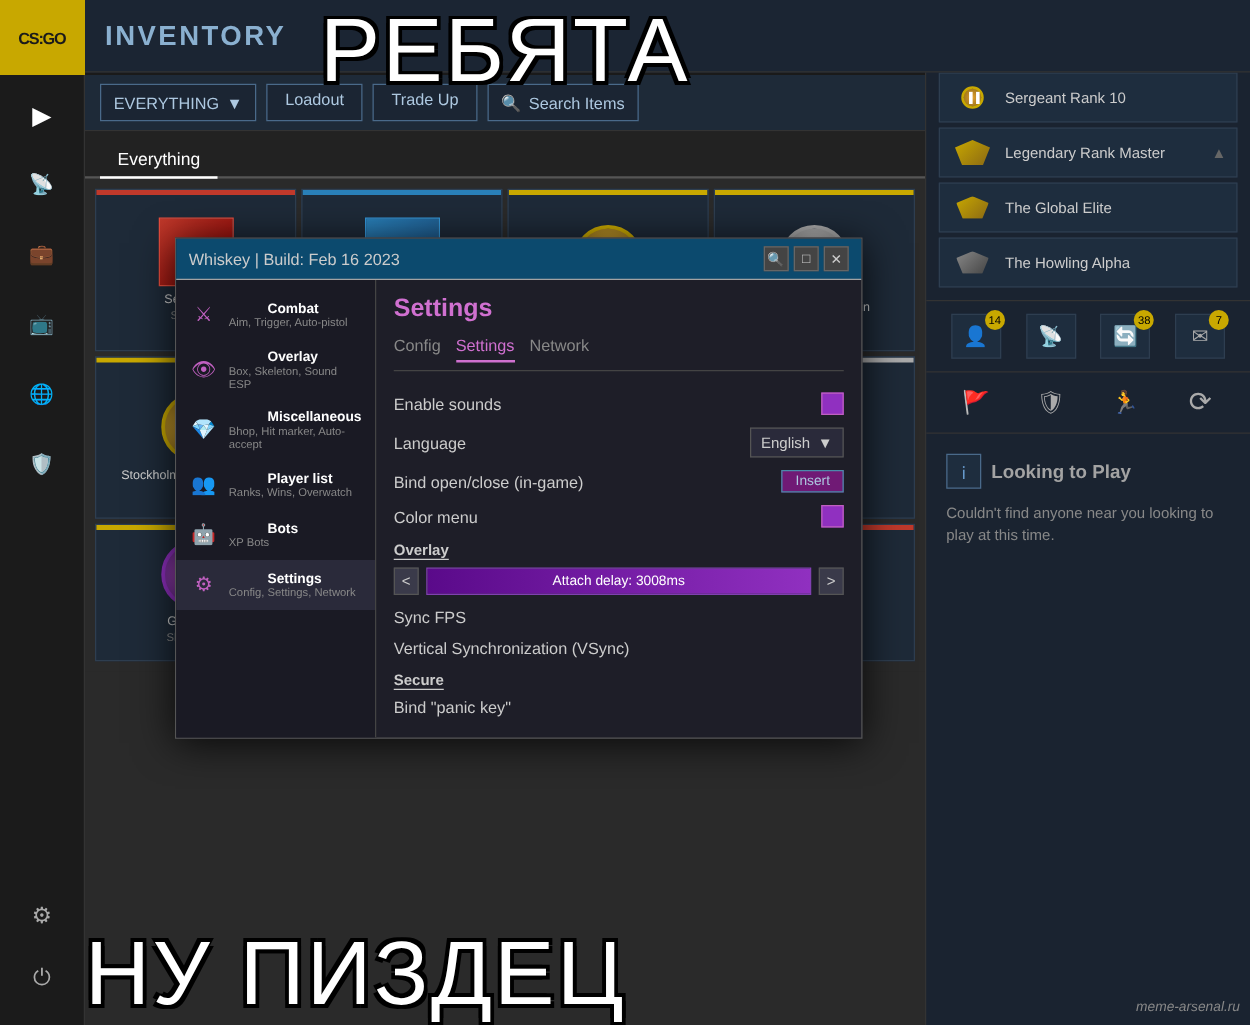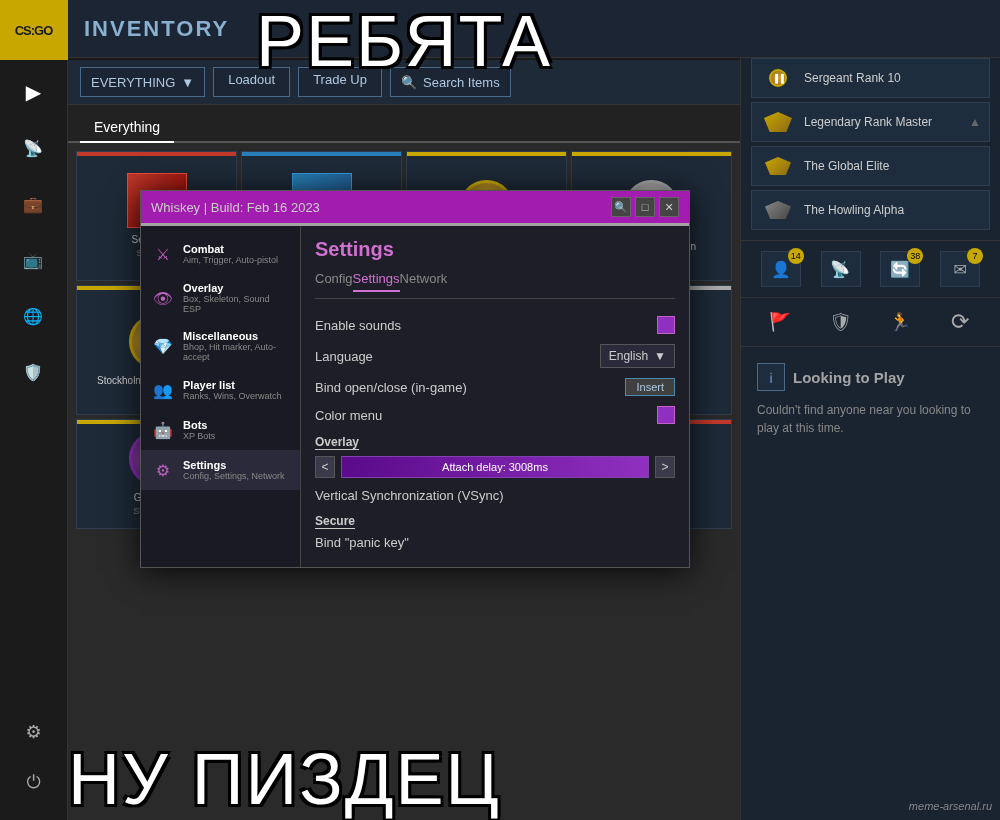--- a/index.html
+++ b/index.html
@@ -408,26 +408,26 @@
       left: 140px;
       top: 190px;
       width: 550px;
       background: #1e1e28;
       border: 1px solid #555;
       z-index: 100;
       box-shadow: 0 4px 30px rgba(0,0,0,0.8);
     }
 
     .settings-titlebar {
-      background: #a21caf;
+      background: #0c4a6e;
       padding: 6px 10px;
       display: flex;
       align-items: center;
       justify-content: space-between;
-      border-bottom: 3px solid #a3a3a3;
+      border-bottom: 1px solid #a3a3a3;
     }
 
     .settings-title-text {
       color: #ccc;
       font-size: 13px;
     }
 
     .settings-titlebar-btns {
       display: flex;
       gap: 4px;
@@ -476,40 +476,42 @@
       justify-content: center;
       font-size: 16px;
       color: #c060c0;
     }
 
     .nav-item-text { flex: 1; }
     .nav-item-label {
       font-size: 11px;
       font-weight: bold;
       color: #fff;
+      margin-left: 31px;
     }
     .nav-item-sub {
       font-size: 9px;
       color: #888;
     }
 
     .settings-right {
       flex: 1;
       padding: 12px 14px;
     }
 
     .settings-heading {
       color: #d070d0;
       font-size: 20px;
       font-weight: bold;
       margin-bottom: 10px;
     }
 
     .settings-tabs {
       display: flex;
+      gap: 12px;
       margin-bottom: 12px;
       border-bottom: 1px solid #444;
       padding-bottom: 6px;
     }
 
     .s-tab {
       color: #888;
       font-size: 13px;
       cursor: pointer;
       padding-bottom: 4px;
@@ -554,21 +556,21 @@
       padding: 2px 8px;
       font-size: 12px;
       display: flex;
       align-items: center;
       gap: 6px;
       height: 24px;
       cursor: pointer;
     }
 
     .key-badge {
-      background: #404040;
+      background: #701a75;
       border: 1px solid #4a8aaa;
       color: #adc8e0;
       padding: 2px 10px;
       font-size: 11px;
     }
 
     .slider-row {
       display: flex;
       align-items: center;
       gap: 6px;
@@ -959,20 +961,23 @@
       <div class="settings-row">
         <div class="slider-row" style="width:100%;">
           <div class="slider-arrow">&lt;</div>
           <div class="slider-bar">
             <span>Attach delay: 3008ms</span>
           </div>
           <div class="slider-arrow">&gt;</div>
         </div>
       </div>
 
+      <div class="settings-row">
+        <span class="settings-row-label">Sync FPS</span>
+      </div>
 
       <div class="settings-row">
         <span class="settings-row-label">Vertical Synchronization (VSync)</span>
       </div>
 
       <div class="settings-section-header">Secure</div>
 
       <div class="settings-row">
         <span class="settings-row-label">Bind "panic key"</span>
       </div>

